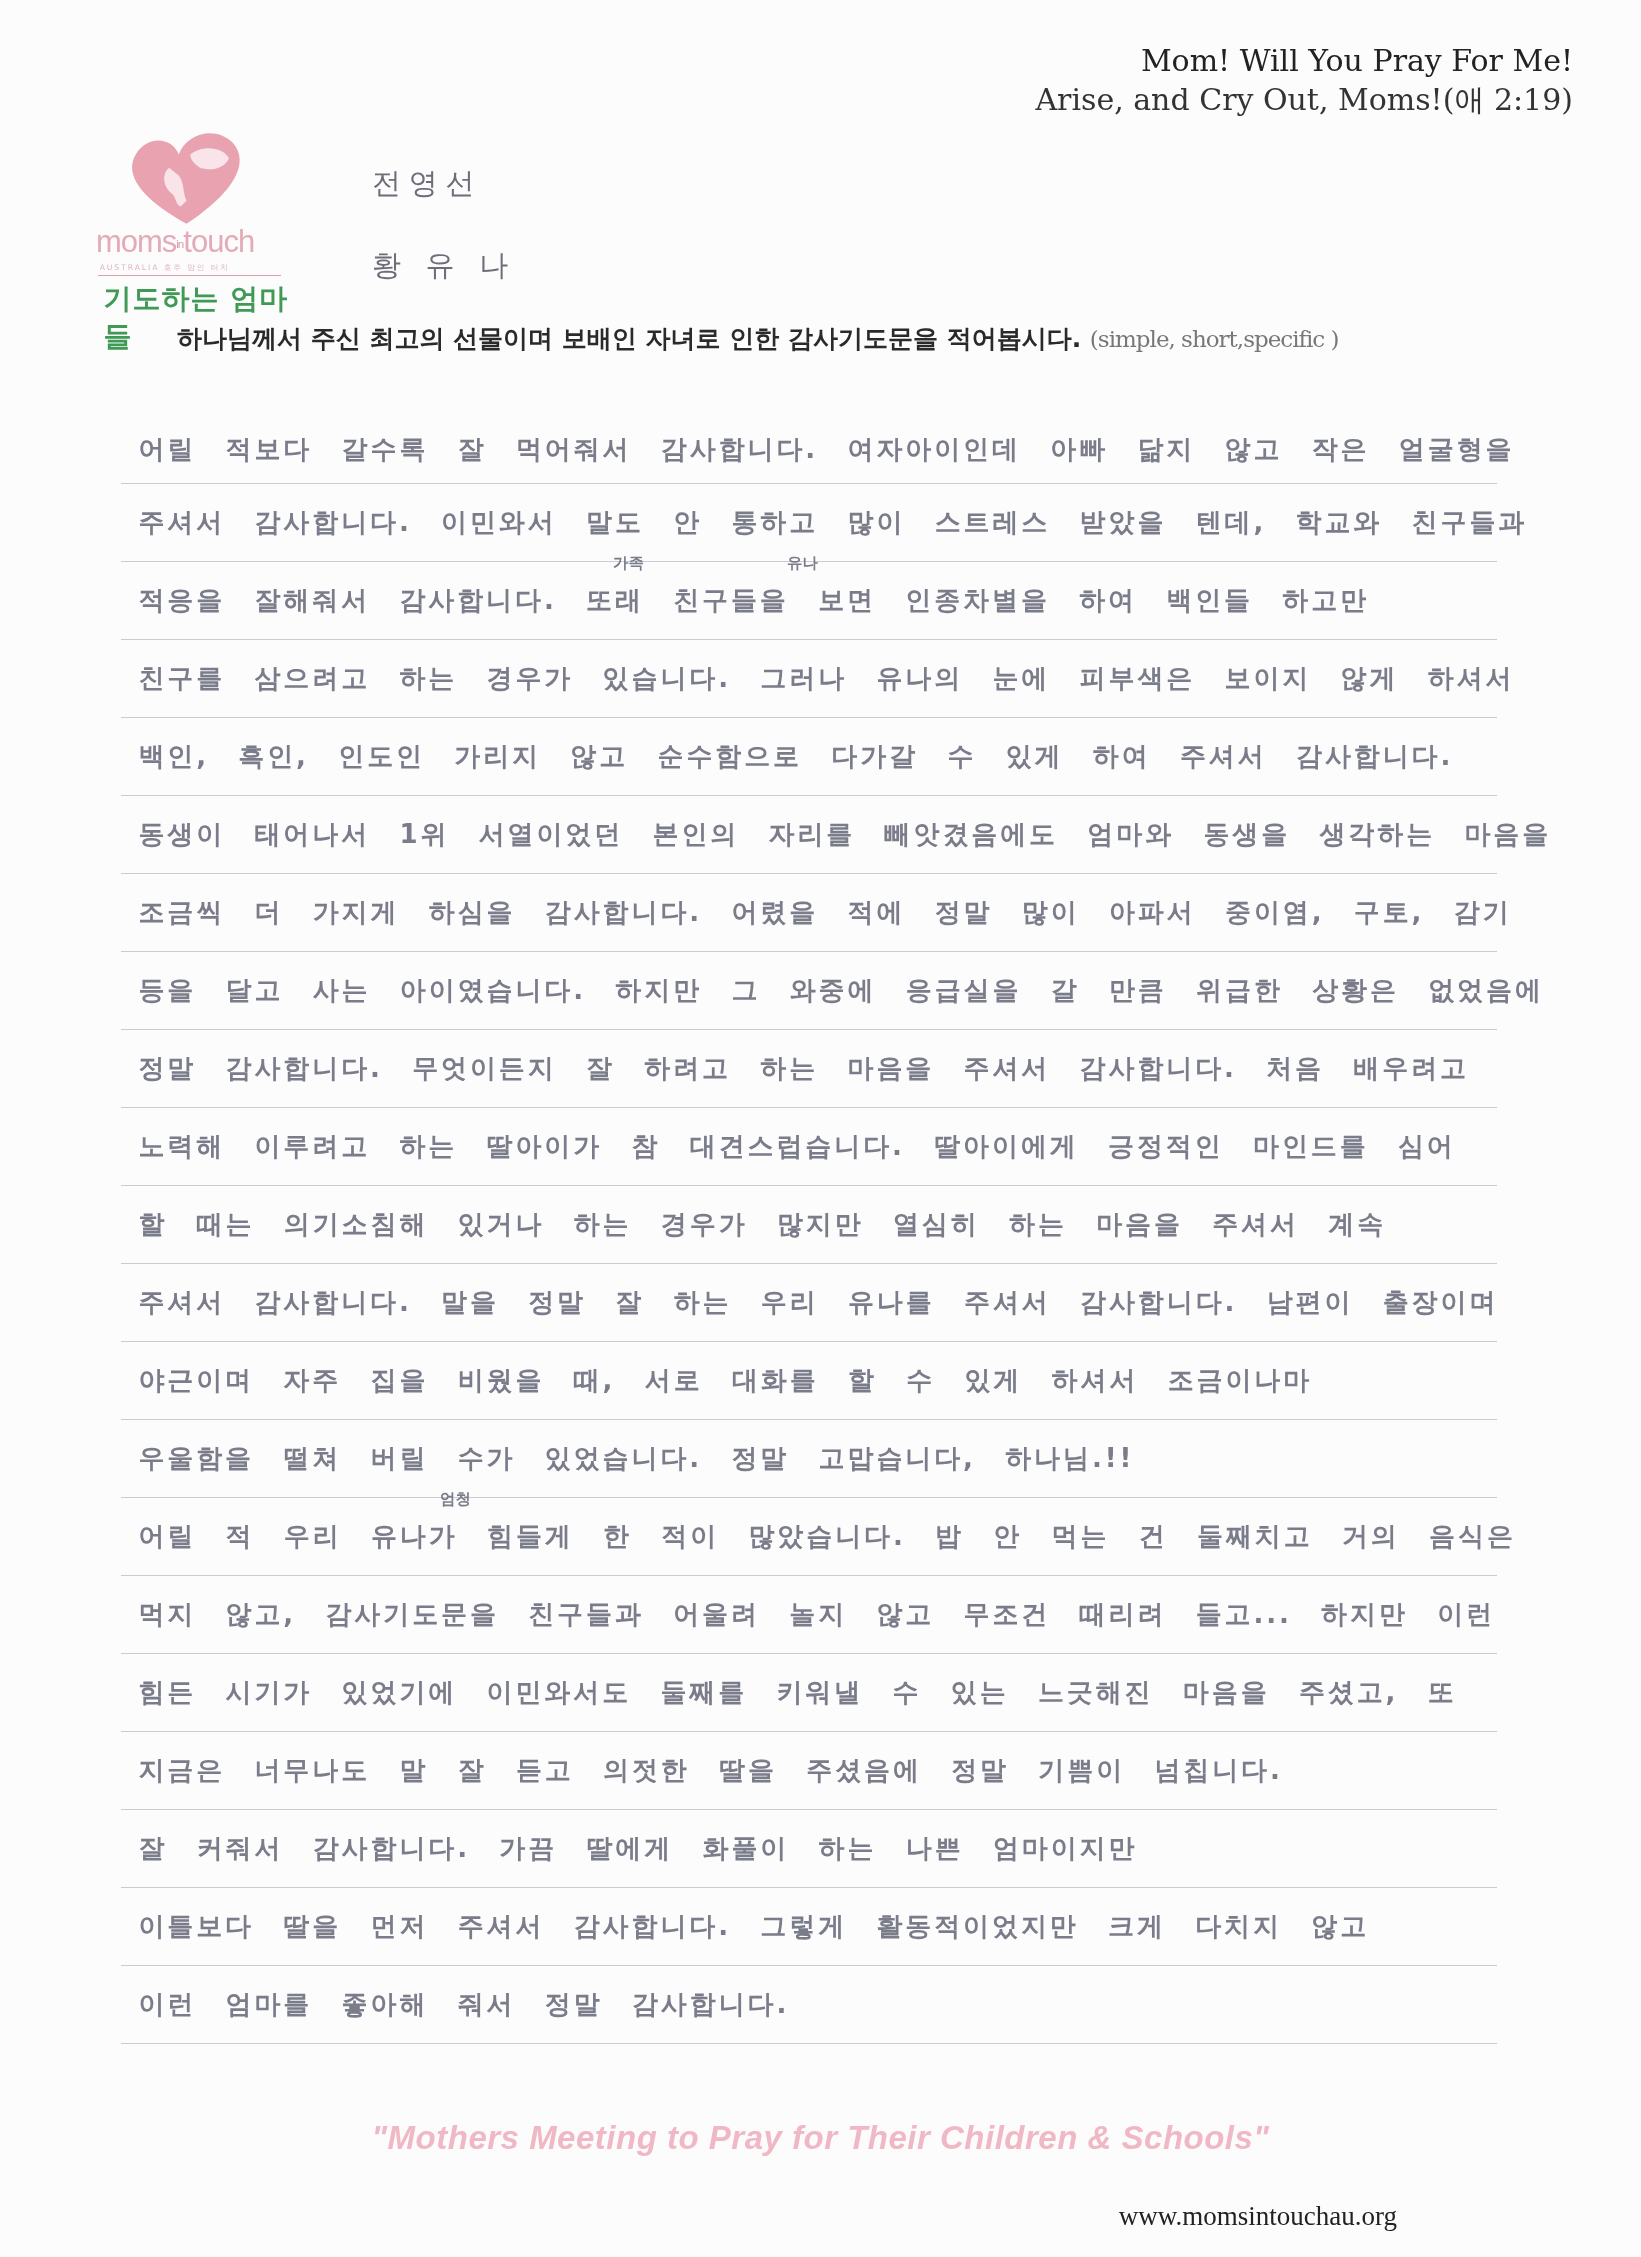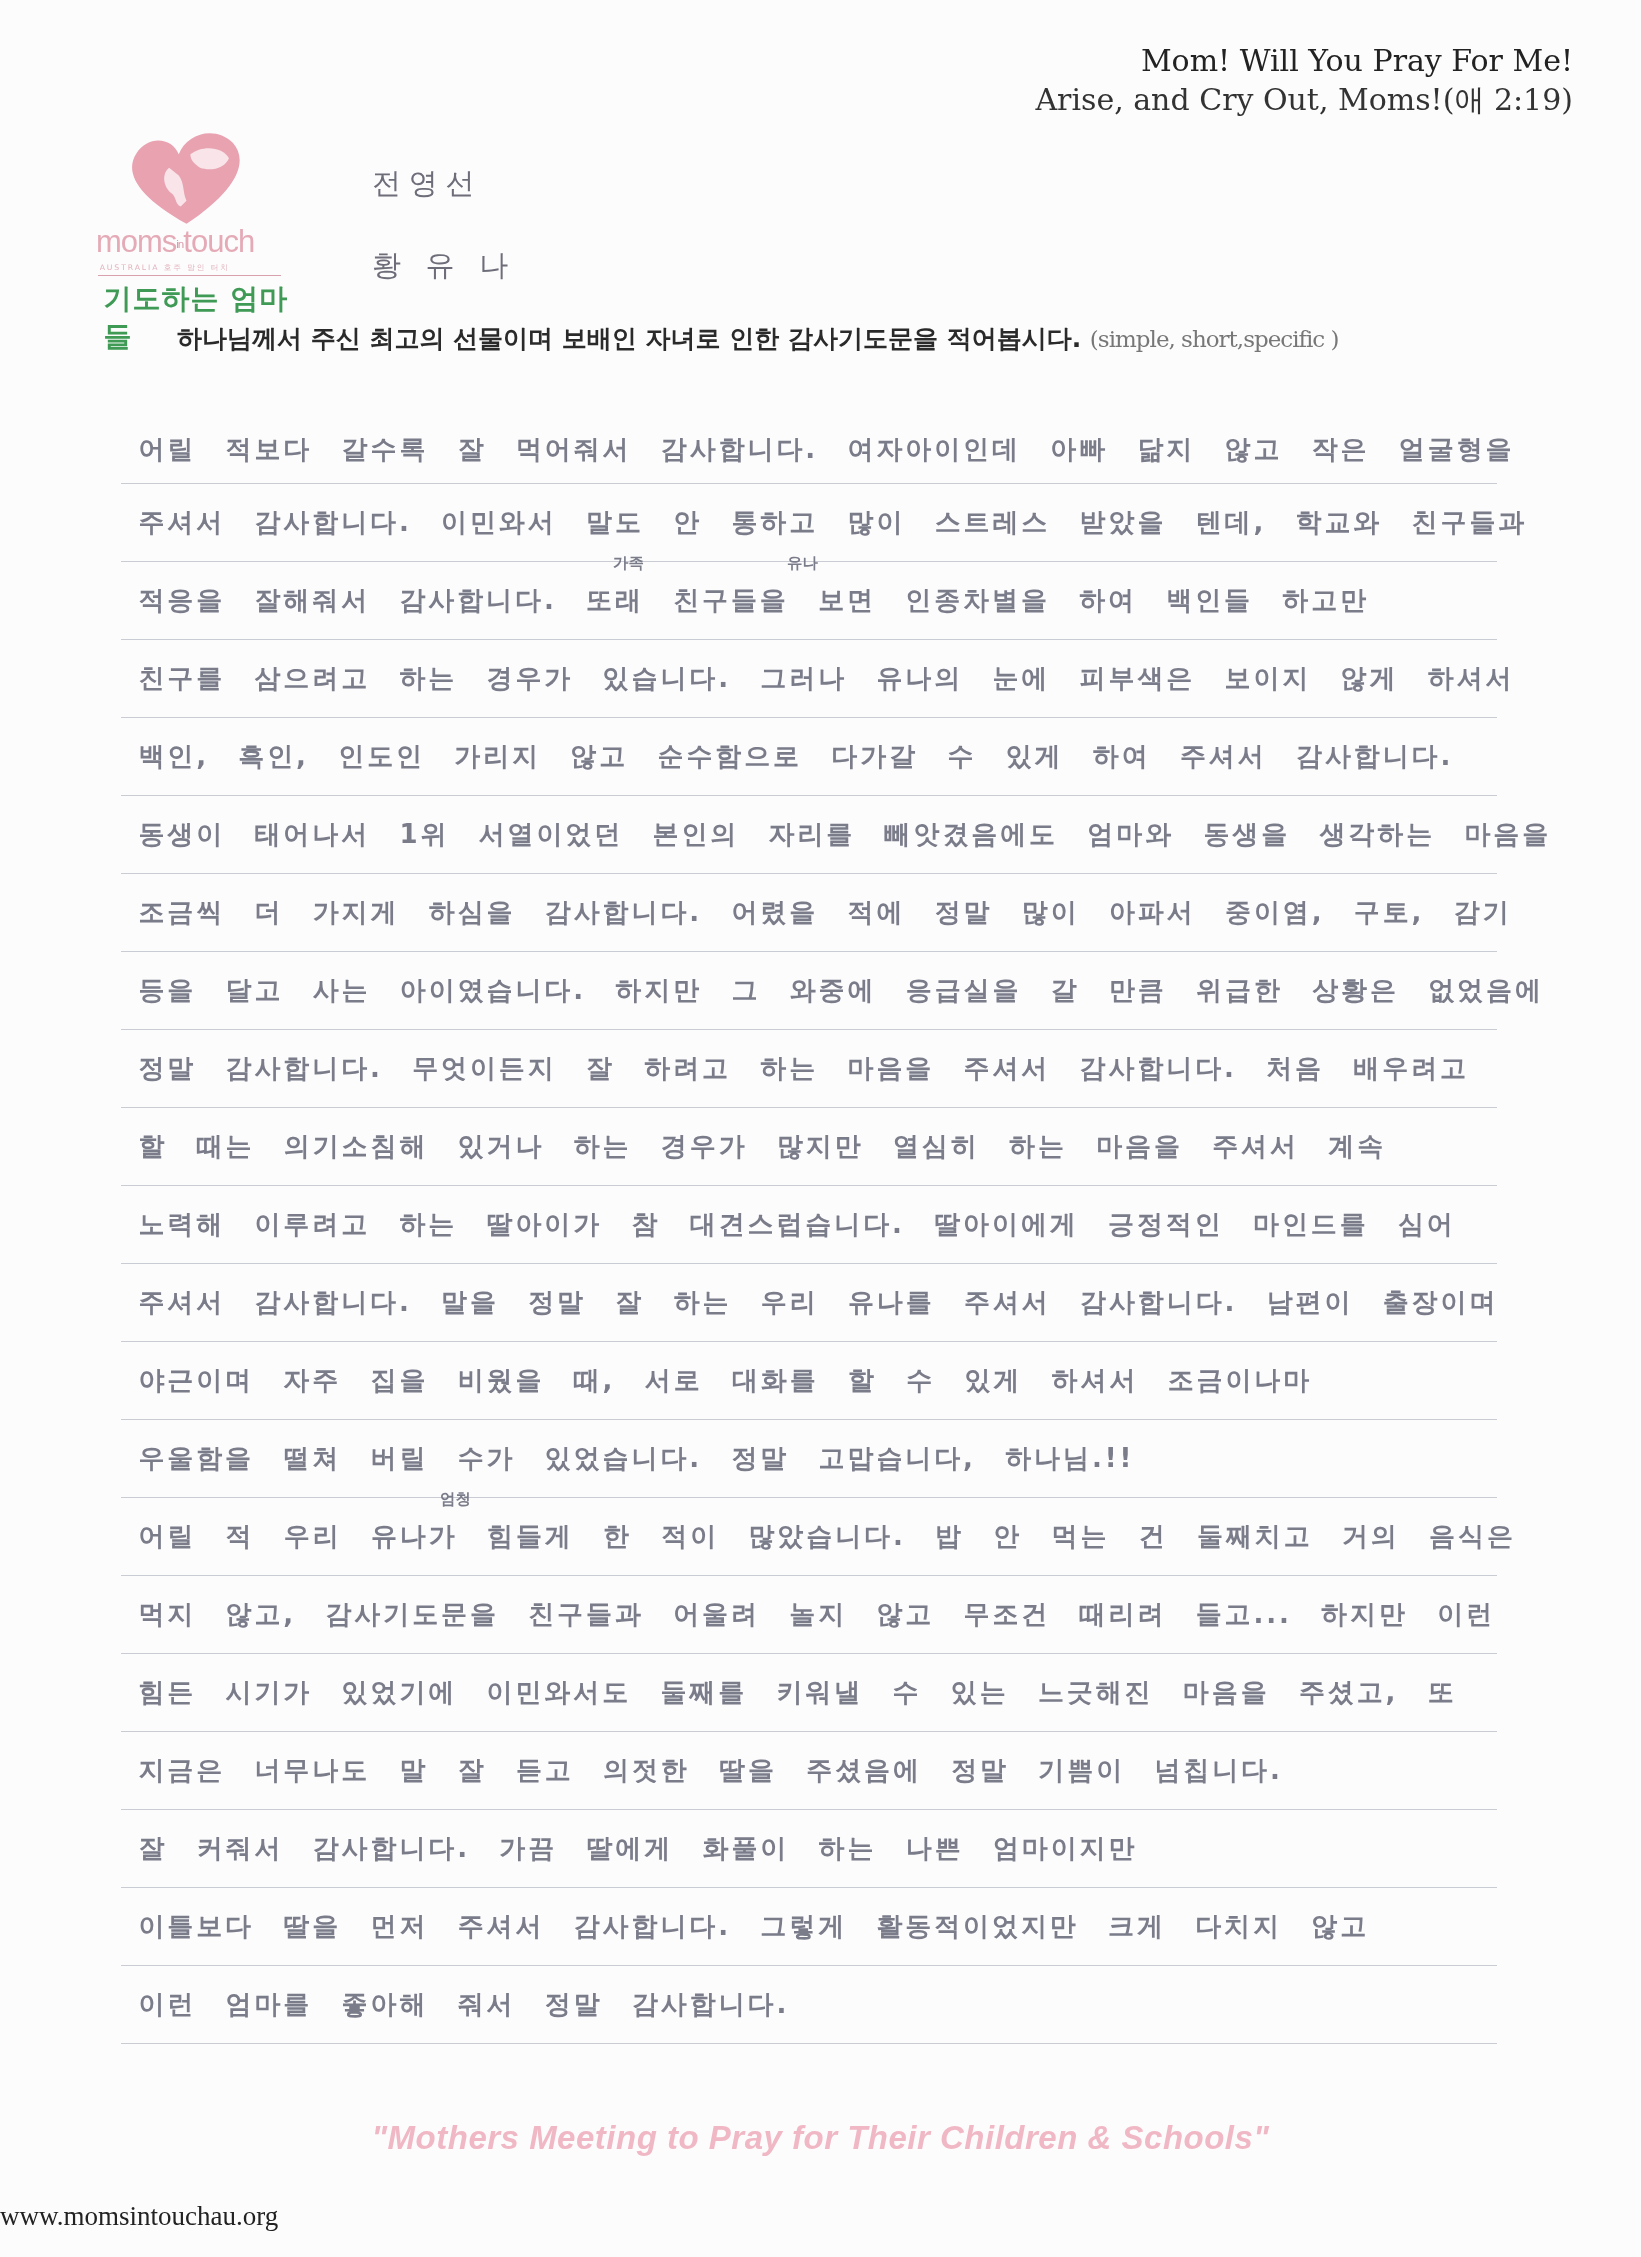--- a/index.html
+++ b/index.html
@@ -46,21 +46,21 @@
     word-spacing: 17.4px;
   }
   .line:first-child { height: 68px; line-height: 68px; }
   .caret { position: absolute; font-size: 15.4px; color: #7a7c8a; top: -7.7px; line-height: 19.3px; letter-spacing: 0; }
   .footer-slogan {
     position: absolute; left: 0; width: 1641px; top: 2119px; text-align: center;
     font-family: "Liberation Sans", sans-serif; font-weight: bold; font-style: italic;
     font-size: 33px; color: #f0b8c4; letter-spacing: 0.5px;
   }
   .footer-url {
-    position: absolute; left: 0; width: 1397px; top: 2201px; text-align: left;
+    position: absolute; left: 0; width: 1397px; top: 2201px; text-align: right;
     font-family: "Liberation Serif", serif; font-size: 27px; color: #222;
   }
 </style>
 </head>
 <body>
 
 <div class="header-right">
   <div>Mom! Will You Pray For Me!</div>
   <div class="l2">Arise, and Cry Out, Moms!(애 2:19)</div>
 </div>
@@ -94,22 +94,22 @@
     <span>적응을 잘해줘서 감사합니다. 또래 친구들을 보면 인종차별을 하여 백인들 하고만</span>
     <span class="caret" style="left:492px;">가족</span>
     <span class="caret" style="left:666px;">유나</span>
   </div>
   <div class="line">친구를 삼으려고 하는 경우가 있습니다. 그러나 유나의 눈에 피부색은 보이지 않게 하셔서</div>
   <div class="line">백인, 흑인, 인도인 가리지 않고 순수함으로 다가갈 수 있게 하여 주셔서 감사합니다.</div>
   <div class="line">동생이 태어나서 1위 서열이었던 본인의 자리를 빼앗겼음에도 엄마와 동생을 생각하는 마음을</div>
   <div class="line">조금씩 더 가지게 하심을 감사합니다. 어렸을 적에 정말 많이 아파서 중이염, 구토, 감기</div>
   <div class="line">등을 달고 사는 아이였습니다. 하지만 그 와중에 응급실을 갈 만큼 위급한 상황은 없었음에</div>
   <div class="line">정말 감사합니다. 무엇이든지 잘 하려고 하는 마음을 주셔서 감사합니다. 처음 배우려고</div>
+  <div class="line">노력해 이루려고 하는 딸아이가 참 대견스럽습니다. 딸아이에게 긍정적인 마인드를 심어</div>
   <div class="line">할 때는 의기소침해 있거나 하는 경우가 많지만 열심히 하는 마음을 주셔서 계속</div>
-  <div class="line">노력해 이루려고 하는 딸아이가 참 대견스럽습니다. 딸아이에게 긍정적인 마인드를 심어</div>
   <div class="line">주셔서 감사합니다. 말을 정말 잘 하는 우리 유나를 주셔서 감사합니다. 남편이 출장이며</div>
   <div class="line">야근이며 자주 집을 비웠을 때, 서로 대화를 할 수 있게 하셔서 조금이나마</div>
   <div class="line">우울함을 떨쳐 버릴 수가 있었습니다. 정말 고맙습니다, 하나님.!!</div>
   <div class="line">
     <span>어릴 적 우리 유나가 힘들게 한 적이 많았습니다. 밥 안 먹는 건 둘째치고 거의 음식은</span>
     <span class="caret" style="left:319px;">엄청</span>
   </div>
   <div class="line">먹지 않고, 감사기도문을 친구들과 어울려 놀지 않고 무조건 때리려 들고... 하지만 이런</div>
   <div class="line">힘든 시기가 있었기에 이민와서도 둘째를 키워낼 수 있는 느긋해진 마음을 주셨고, 또</div>
   <div class="line">지금은 너무나도 말 잘 듣고 의젓한 딸을 주셨음에 정말 기쁨이 넘칩니다.</div>

